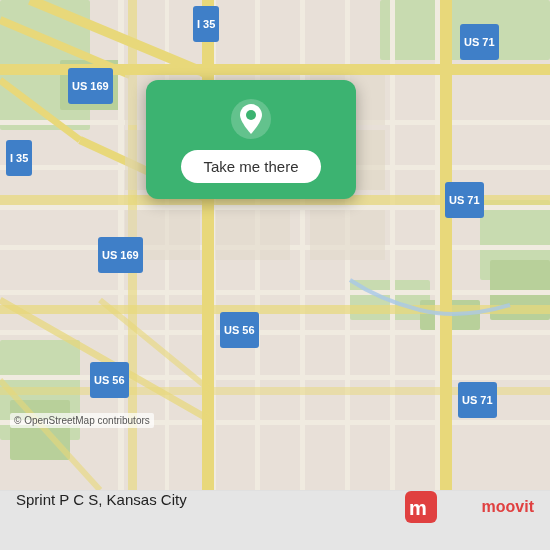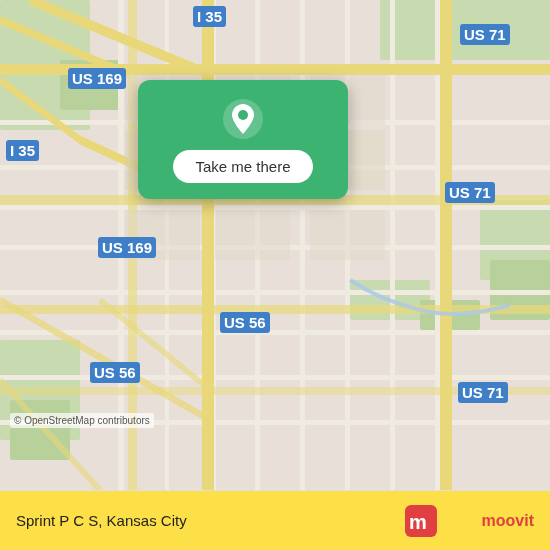--- a/index.html
+++ b/index.html
@@ -15,31 +15,31 @@
       width: 550px;
       height: 490px;
       position: relative;
       overflow: hidden;
       background-color: #e8e0d8;
     }
     .highway-badge {
       position: absolute;
       background: #4caf50;
       color: white;
-      font-size: 15px;
+      font-size: 11px;
       font-weight: bold;
-      padding: 2px 4px;
+      padding: 12px 4px;
       border-radius: 3px;
       white-space: nowrap;
     }
 
     #popup-card {
       position: absolute;
       top: 80px;
-      left: 138px;
+      left: 146px;
       width: 210px;
       background: #3cb371;
       border-radius: 12px;
       display: flex;
       flex-direction: column;
       align-items: center;
       padding: 18px 20px 16px;
       box-shadow: 0 4px 15px rgba(0,0,0,0.3);
       z-index: 10;
     }
@@ -58,23 +58,23 @@
       padding: 8px 22px;
       font-size: 15px;
       font-weight: 500;
       cursor: pointer;
       white-space: nowrap;
     }
 
     #bottom-bar {
       width: 550px;
       height: 60px;
-      background: #fde047;
+      background: #e5e5e5;
       display: flex;
-      align-items: center;
+      align-items: flex-start;
       justify-content: space-between;
       padding: 0 16px;
       border-top: 1px solid #e0e0e0;
     }
 
     .attribution {
       position: absolute;
       bottom: 62px;
       left: 10px;
       font-size: 10px;

